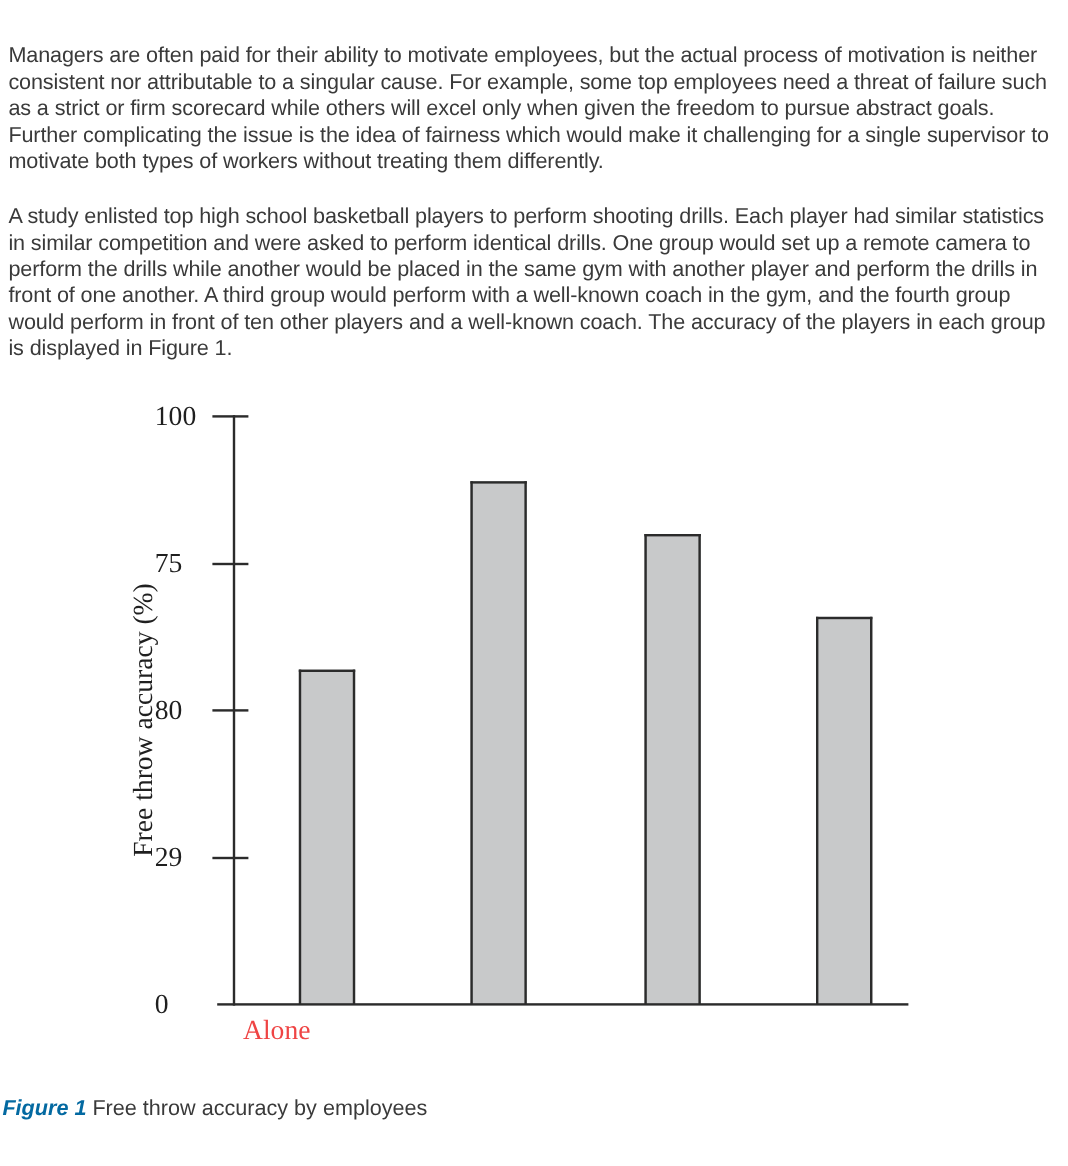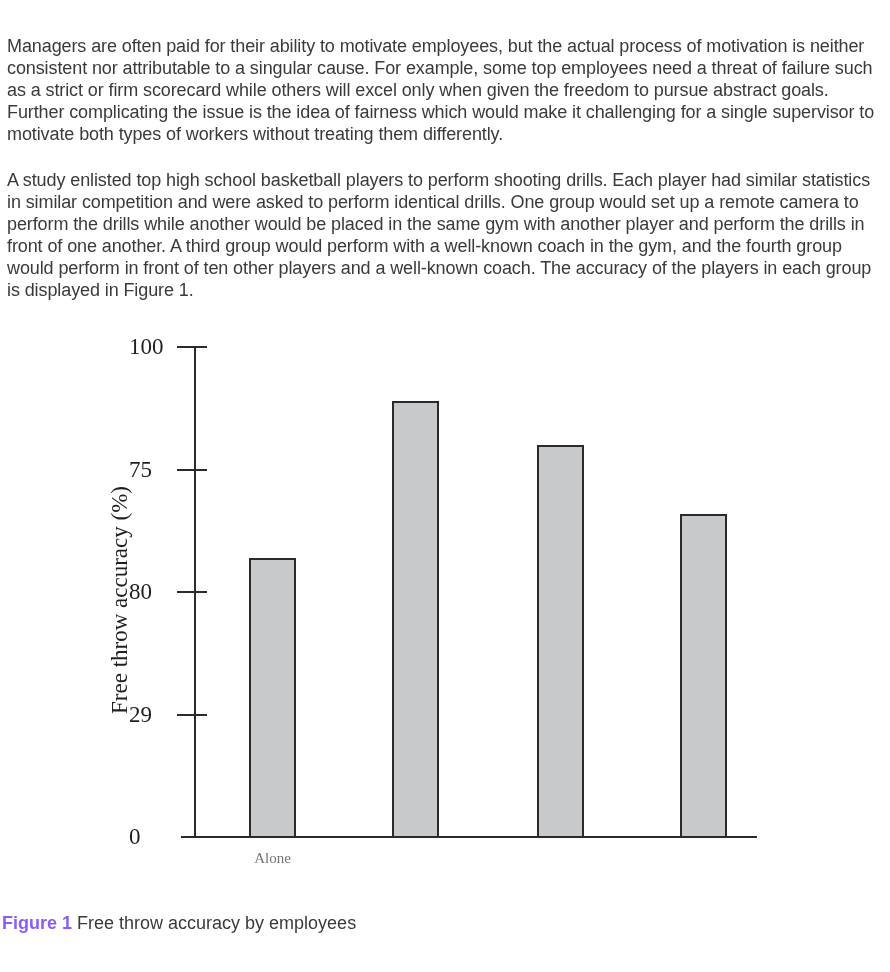--- a/index.html
+++ b/index.html
@@ -65,44 +65,44 @@
     width: 43px;
     border: 2px solid #2b2b2b;
     border-bottom: none;
     z-index: 2;
     box-sizing: content-box;
   }
   .cat-label {
     position: absolute;
     top: 498px;
     width: 140px;
-    text-align: center;
+    text-align: left;
     font-family: "Liberation Serif", serif;
-    font-size: 15px;
+    font-size: 23px;
     line-height: 27px;
-    color: #737373;
+    color: #ef4444;
   }
   .y-title {
     position: absolute;
     left: -30px; top: 585px;
     width: 300px; height: 30px;
     display: flex; align-items: center; justify-content: center;
     transform: rotate(-90deg);
     font-family: "Liberation Serif", serif;
     font-size: 23px;
     color: #1f1f1f;
     white-space: nowrap;
   }
   .figure-caption {
     position: absolute;
     left: 2px; top: 913px;
     font-size: 18px;
     color: #3a3a3a;
   }
-  .figure-caption strong { margin-right: 5px; color: #8b5cf6; }
+  .figure-caption strong { margin-right: 5px; color: #0369a1; font-style: italic; }
 </style>
 </head>
 <body>
 
 <main class="passage">
   <p>Managers are often paid for their ability to motivate employees, but the actual process of motivation is neither consistent nor attributable to a singular cause. For example, some top employees need a threat of failure such as a strict or firm scorecard while others will excel only when given the freedom to pursue abstract goals. Further complicating the issue is the idea of fairness which would make it challenging for a single supervisor to motivate both types of workers without treating them differently.</p>
   <p>A study enlisted top high school basketball players to perform shooting drills. Each player had similar statistics in similar competition and were asked to perform identical drills. One group would set up a remote camera to perform the drills while another would be placed in the same gym with another player and perform the drills in front of one another. A third group would perform with a well-known coach in the gym, and the fourth group would perform in front of ten other players and a well-known coach. The accuracy of the players in each group is displayed in Figure 1.</p>
 </main>
 
 <div class="figure-wrap">

